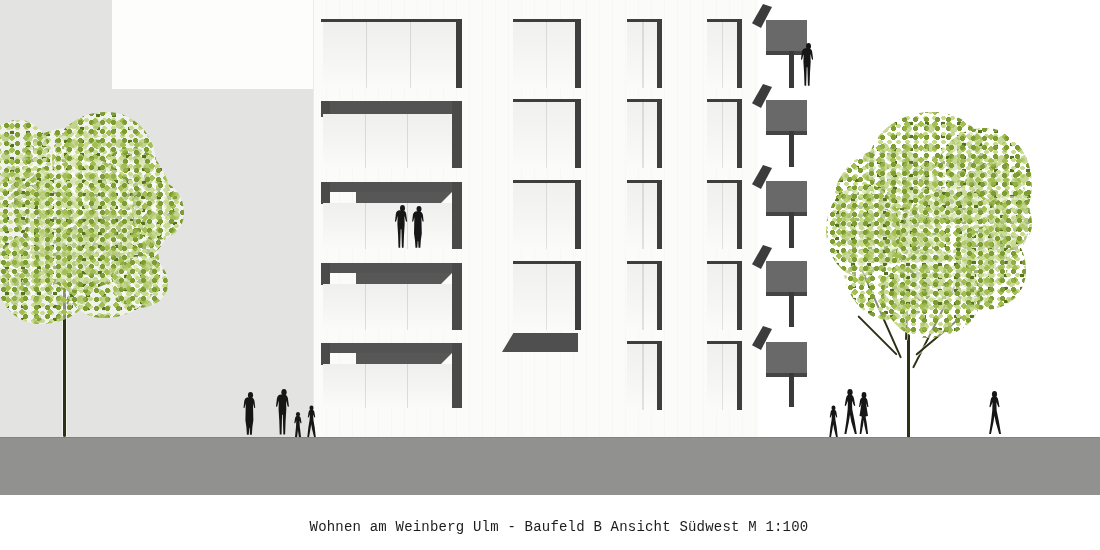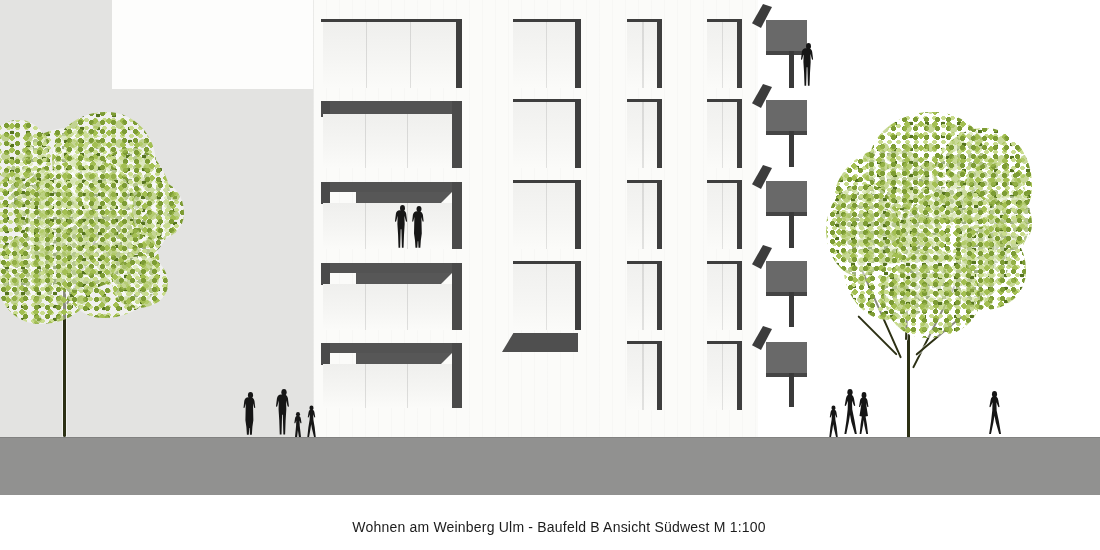--- a/index.html
+++ b/index.html
@@ -1,17 +1,17 @@
 <!DOCTYPE html>
 <html><head>
 <meta charset="utf-8">
 <style>
   html,body{margin:0;padding:0;background:#fff;}
   #scene{position:relative;width:1100px;height:550px;background:#ffffff;overflow:hidden;
-         font-family:Liberation Sans, sans-serif;}
+         font-family:Liberation Mono, monospace;}
   .abs{position:absolute;}
   
   .bg-gray{left:0;top:0;width:313px;height:437px;background:#e3e3e1;}
   .white-block{left:112px;top:0;width:202px;height:89px;background:#fdfdfc;}
   .facade{left:313px;top:0;width:445px;height:437px;background:#fbfbf9;
     background-image:repeating-linear-gradient(90deg, rgba(0,0,0,0.016) 0 1px, transparent 1px 13px);
     box-shadow:inset 1px 0 0 rgba(0,0,0,0.05);}
   
   .glass{background:
     linear-gradient(90deg, transparent 0, transparent calc(33% - 1px), rgba(110,110,110,.20) calc(33% - 1px) 33%, transparent 33% calc(66% - 1px), rgba(110,110,110,.20) calc(66% - 1px) 66%, transparent 66%),

